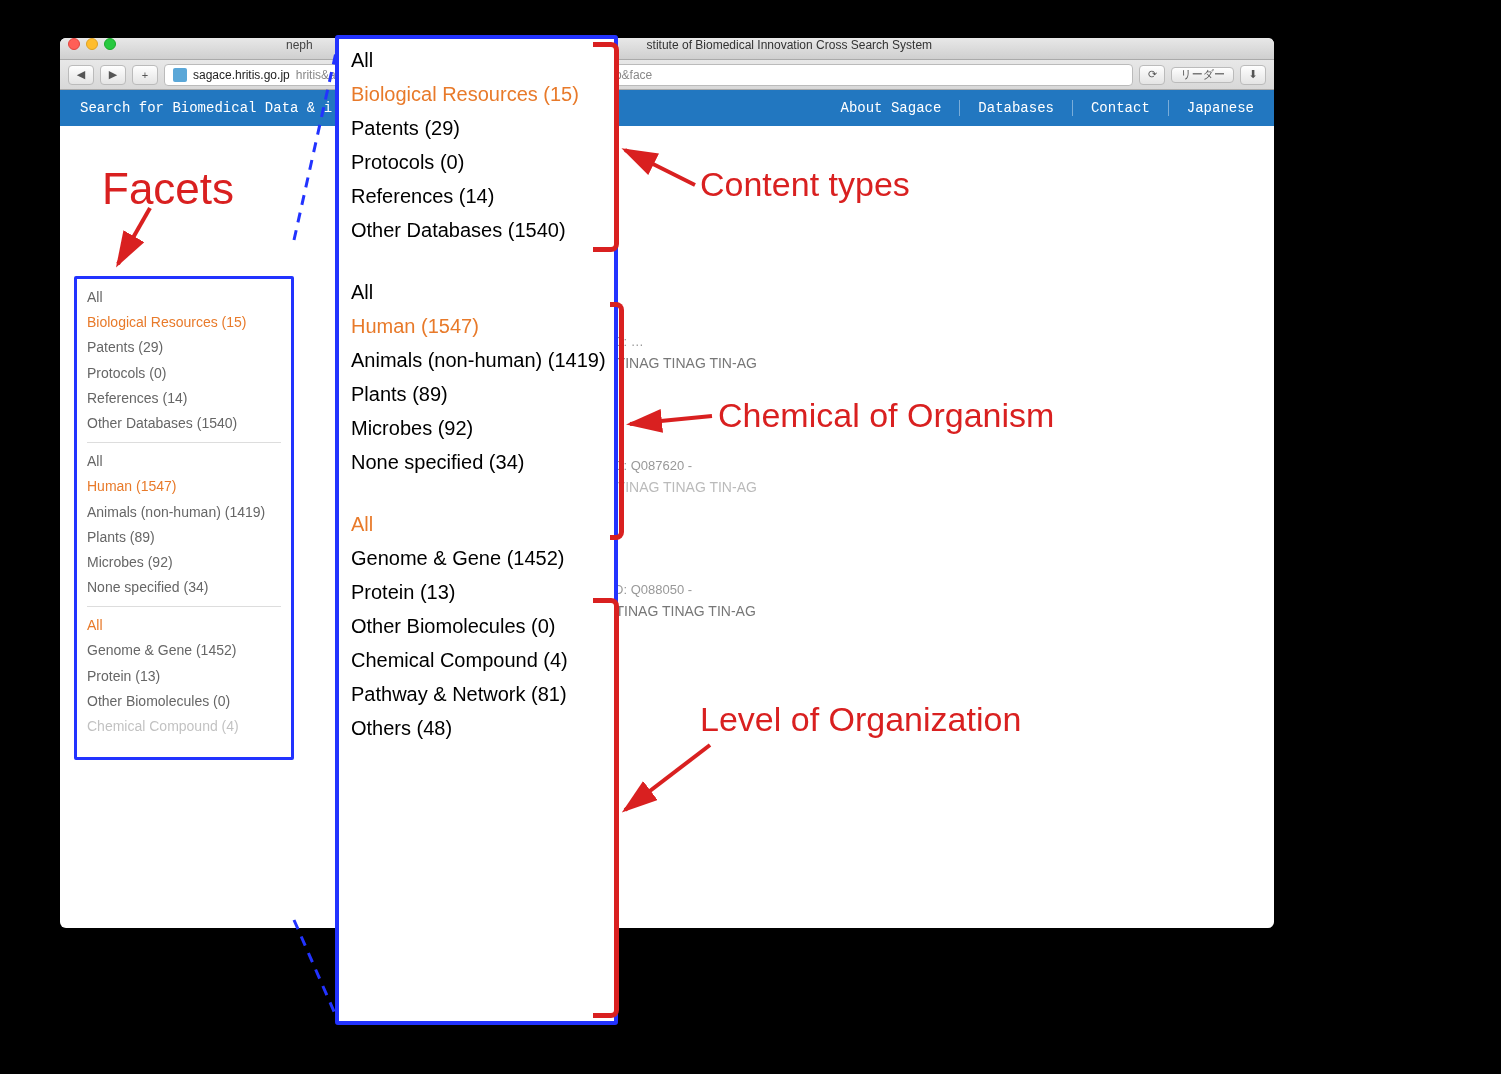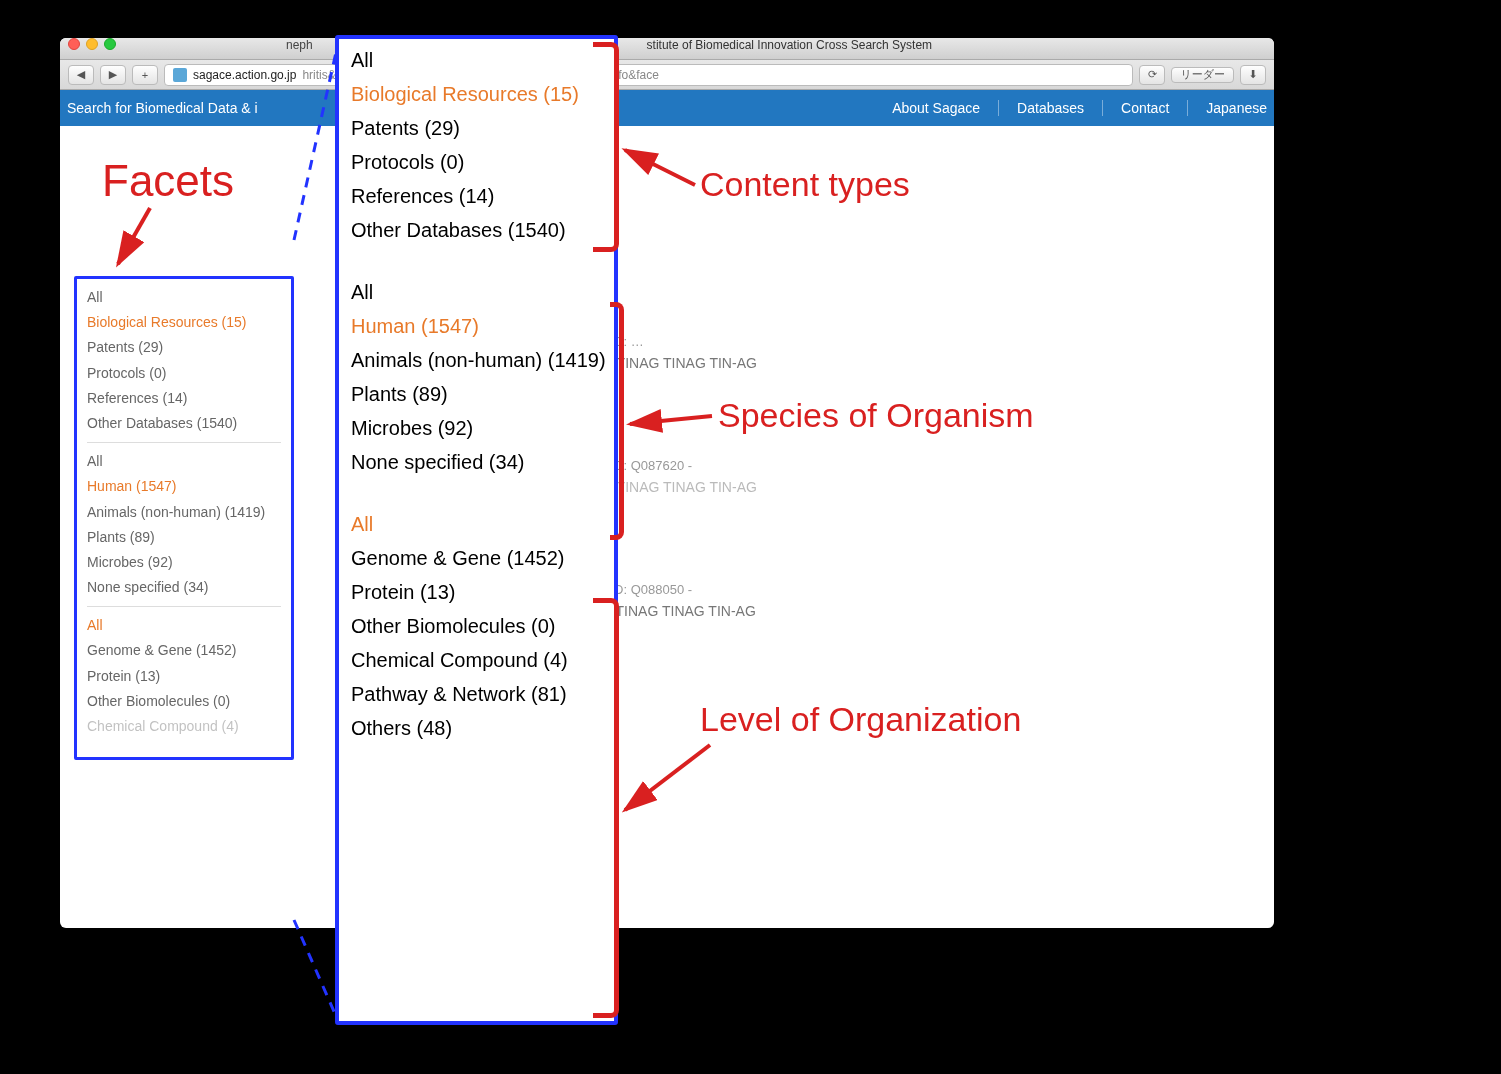--- a/index.html
+++ b/index.html
@@ -12,21 +12,21 @@
     .tl.y{background:#ffbd2e;border:1px solid #dea123;}
     .tl.g{background:#28c940;border:1px solid #1aab29;}
     .titlebar .tab{margin-left:160px;font-size:12px;}
     .titlebar .page-title{flex:1;text-align:center;font-size:12px;color:#333;}
     .addrbar{height:30px;background:linear-gradient(#e8e8e8,#d8d8d8);border-bottom:1px solid #aaa;display:flex;align-items:center;gap:6px;padding:0 8px;}
     .navbtn{width:26px;height:20px;background:linear-gradient(#fefefe,#e4e4e4);border:1px solid #bbb;border-radius:4px;display:flex;align-items:center;justify-content:center;font-size:11px;color:#555;}
     .url{flex:1;height:22px;background:#fff;border:1px solid #bbb;border-radius:4px;display:flex;align-items:center;padding:0 8px;font-size:12px;color:#444;gap:6px;overflow:hidden;white-space:nowrap;}
     .url .domain{color:#222;}
     .url .path{color:#888;}
     .readerbtn{height:16px;padding:0 8px;background:linear-gradient(#fefefe,#e4e4e4);border:1px solid #bbb;border-radius:4px;font-size:11px;color:#555;display:flex;align-items:center;}
-    .bluebar{height:36px;background:#2277c0;color:#fff;display:flex;align-items:center;padding:0 7px;font-size:14px;}
+    .bluebar{height:36px;background:#2277c0;color:#fff;display:flex;align-items:center;padding:0 20px;font-size:14px;font-family:Liberation Mono, monospace;}
     .bluebar .left{flex:1;}
     .bluebar .links{display:flex;gap:18px;}
     .bluebar .links span{border-left:1px solid rgba(255,255,255,.4);padding-left:18px;}
     .bluebar .links span:first-child{border-left:none;padding-left:0;}
     .content{position:relative;padding:20px;color:#666;font-size:14px;}
     .smallfacets{position:absolute;left:14px;top:150px;width:220px;background:#fff;border:3px solid #2233ff;border-radius:2px;padding:6px 10px;font-size:14px;line-height:1.8;}
     .smallfacets .sel{color:#e87a2a;}
     .smallfacets .grp{border-bottom:1px solid #ddd;padding-bottom:6px;margin-bottom:6px;}
     .results{position:absolute;left:300px;top:100px;width:900px;color:#777;}
     .results .optline{font-size:15px;margin-bottom:30px;}
@@ -37,21 +37,21 @@
     .results .sub{color:#999;font-size:13px;margin-top:2px;}
     .results .snip{color:#777;font-size:14px;margin-top:6px;}
     .results b{color:#555;}
     
     .magnify{position:absolute;left:335px;top:35px;width:283px;height:990px;background:#fff;border:4px solid #2233ff;border-radius:3px;padding:4px 12px;font-size:20px;line-height:1.7;z-index:50;}
     .magnify .sel{color:#e87a2a;}
     .magnify .grp{margin-bottom:28px;}
     .magnify .item{white-space:nowrap;}
     
     .ann{position:absolute;color:#d92020;font-weight:500;font-size:34px;font-family:"Helvetica Neue",Arial,sans-serif;z-index:60;}
-    .ann.big{font-size:44px;}
+    .ann.big{font-size:44px;margin-top:8px;}
     
     .bracket{position:absolute;border:5px solid #d92020;border-left:none;border-radius:0 8px 8px 0;z-index:55;}
     
     .arrow{position:absolute;z-index:58;}
     
     .favicon{width:14px;height:14px;background:#5aa7d8;border-radius:2px;display:inline-block;flex-shrink:0;}
   </style>
 </head>
 <body>
 
@@ -64,21 +64,21 @@
     </div>
     <span class="tab">neph</span>
     <span class="page-title">stitute of Biomedical Innovation Cross Search System</span>
   </div>
   <div class="addrbar">
     <div class="navbtn">◀</div>
     <div class="navbtn">▶</div>
     <div class="navbtn">+</div>
     <div class="url">
       <span class="favicon"></span>
-      <span class="domain">sagace.action.go.jp</span>
+      <span class="domain">sagace.hritis.go.jp</span>
       <span class="path">hritis&amp;action=facet2&amp;facet1=bioresource&amp;facet2=human_info&amp;face</span>
     </div>
     <div class="navbtn">⟳</div>
     <div class="readerbtn">リーダー</div>
     <div class="navbtn">⬇</div>
   </div>
   <div class="bluebar">
     <div class="left">Search for Biomedical Data &amp; i</div>
     <div class="links">
       <span>About Sagace</span>
@@ -187,21 +187,21 @@
     <div class="item">Others (48)</div>
   </div>
 </div>
 
 <div class="bracket" style="left:593px;top:42px;width:26px;height:210px"></div>
 <div class="bracket" style="left:610px;top:302px;width:14px;height:238px"></div>
 <div class="bracket" style="left:593px;top:598px;width:26px;height:420px"></div>
 
 <div class="ann big" style="left:102px;top:156px">Facets</div>
 <div class="ann" style="left:700px;top:165px">Content types</div>
-<div class="ann" style="left:718px;top:396px">Species of Organism</div>
+<div class="ann" style="left:718px;top:396px">Chemical of Organism</div>
 <div class="ann" style="left:700px;top:700px">Level of Organization</div>
 
 <svg class="arrow" style="left:0;top:0;width:1501px;height:1074px;pointer-events:none">
   <defs>
       <marker id="ah" markerWidth="10" markerHeight="10" refX="8" refY="3" orient="auto">
         <path d="M0,0 L9,3 L0,6 Z" fill="#d92020"></path>
       </marker>
     </defs>
   <line x1="150" y1="208" x2="118" y2="264" stroke="#d92020" stroke-width="4" marker-end="url(#ah)"></line>
   <line x1="695" y1="185" x2="625" y2="150" stroke="#d92020" stroke-width="4" marker-end="url(#ah)"></line>

